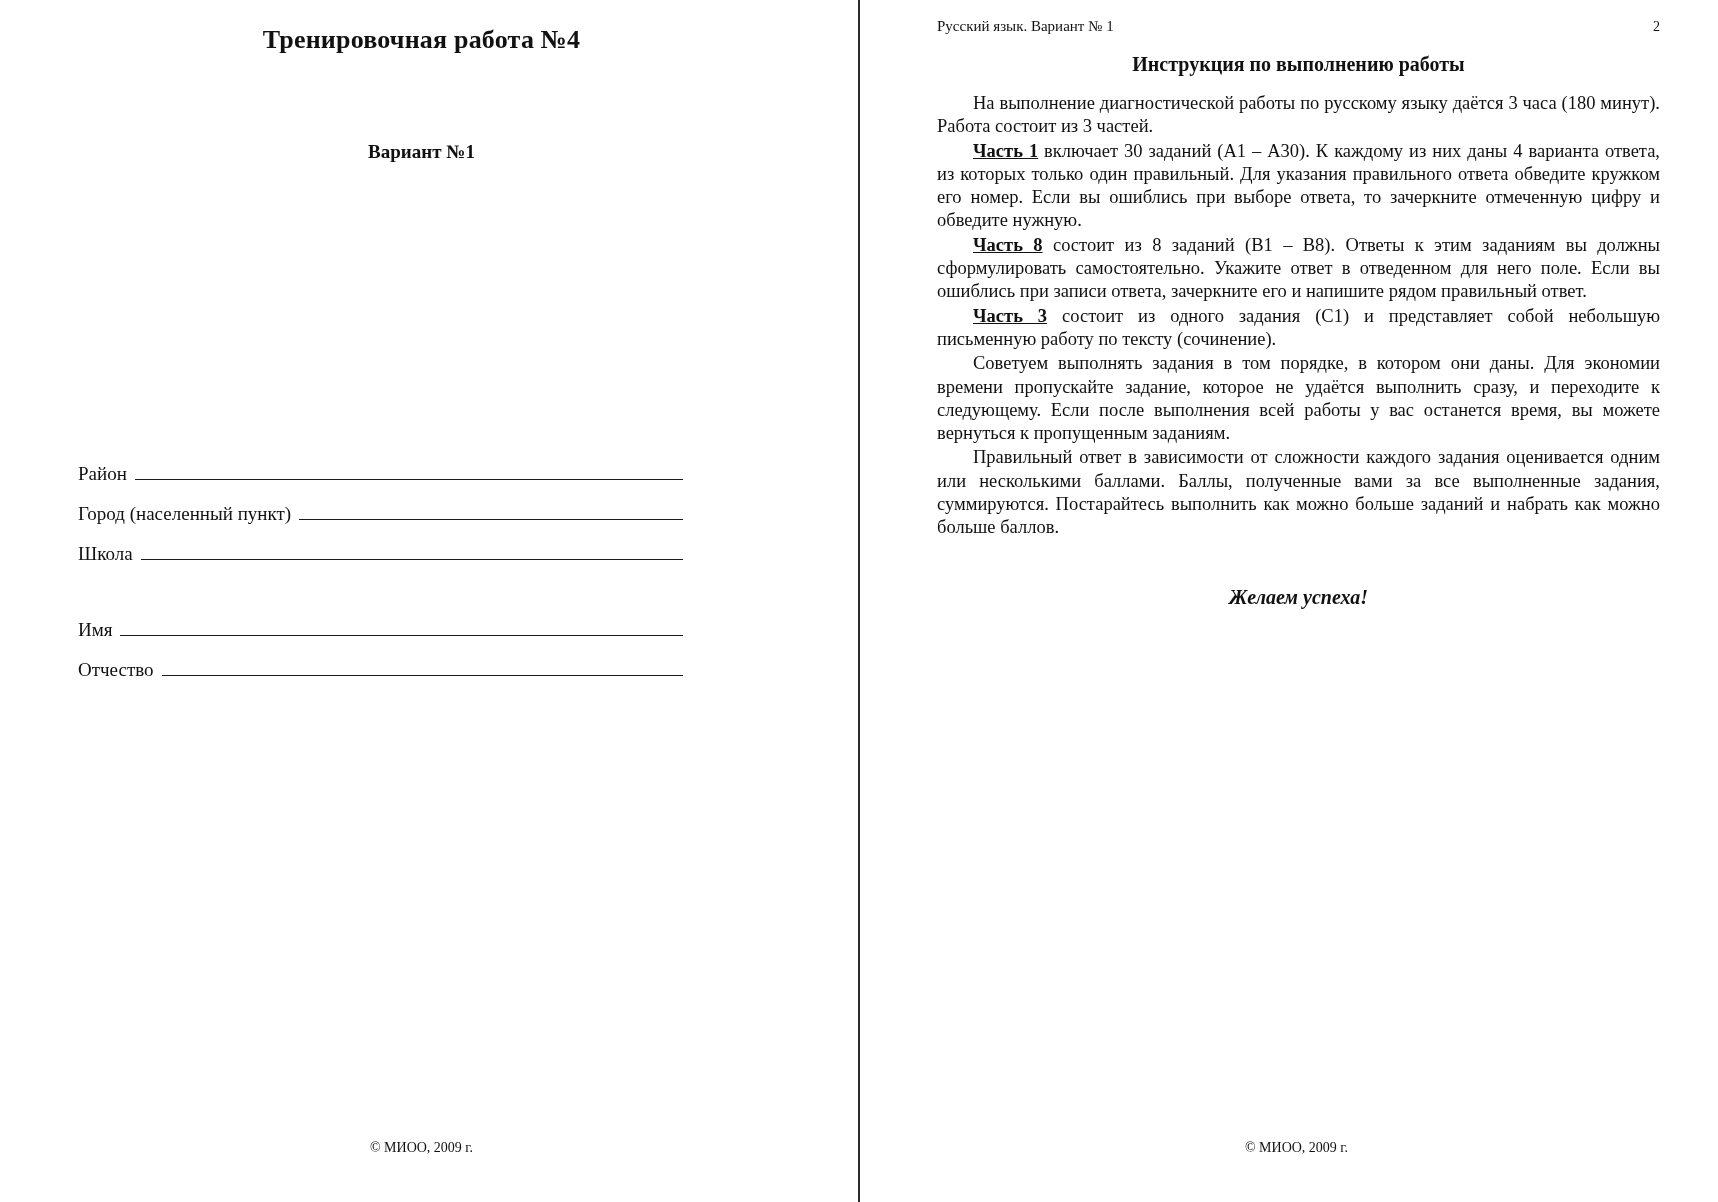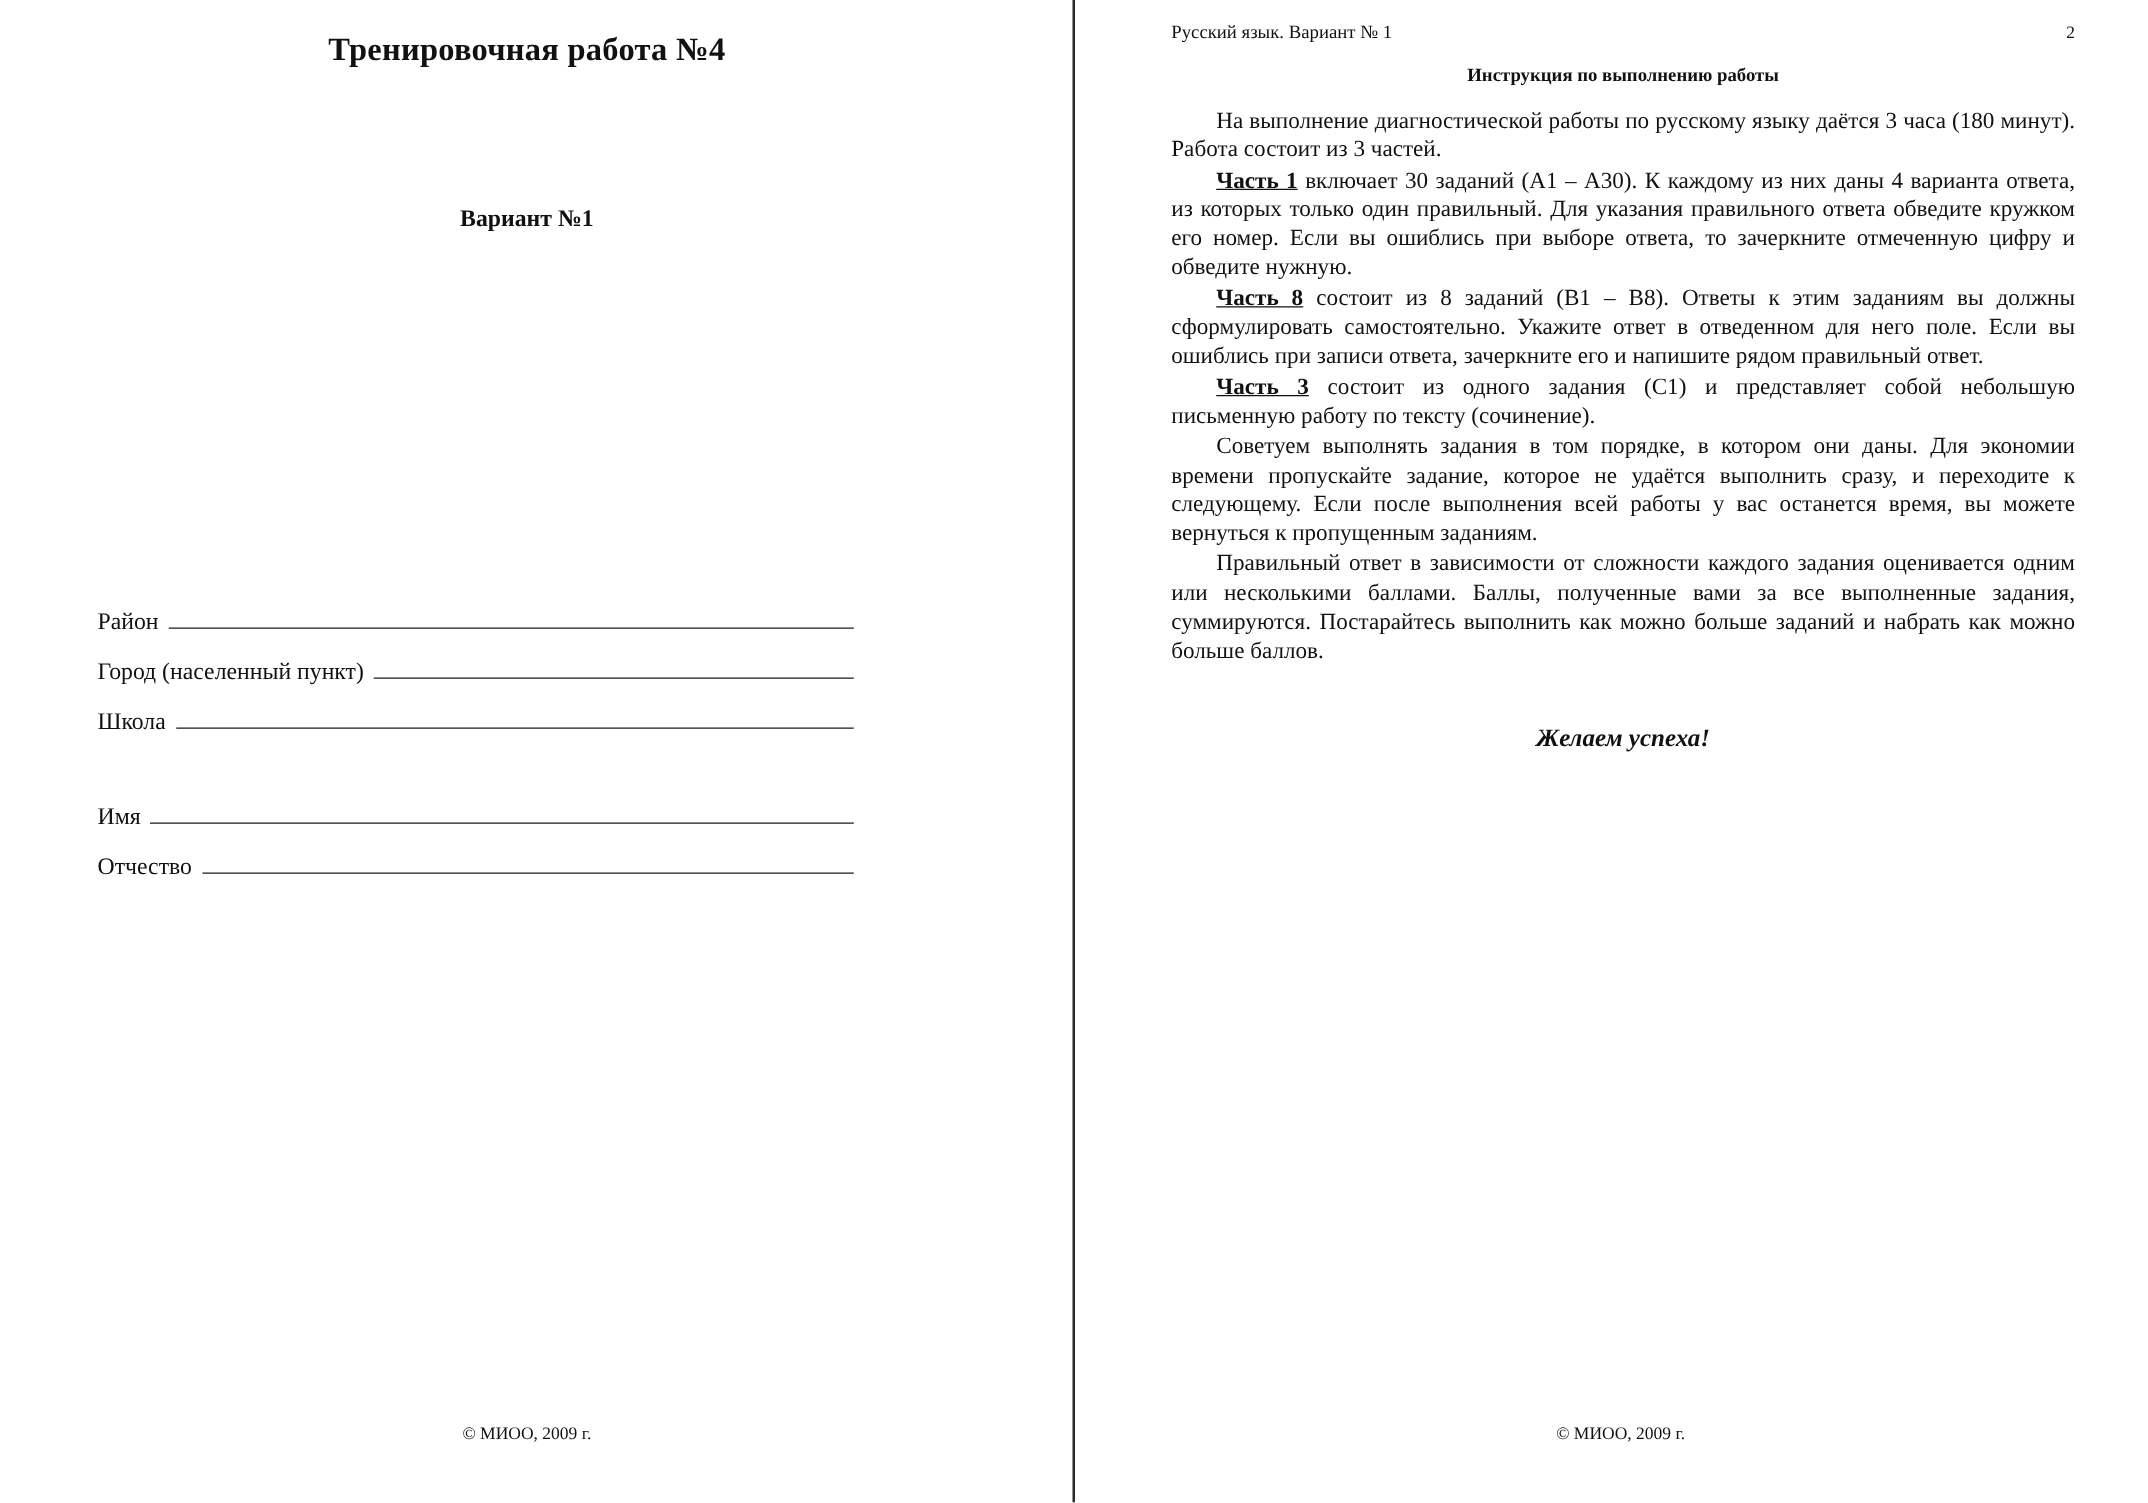--- a/index.html
+++ b/index.html
@@ -50,21 +50,21 @@
     margin-top: 24px;
     letter-spacing: 0.2px;
   }
   .cover-title .line2 {
     display: block;
   }
   .cover-variant {
     text-align: center;
     font-weight: bold;
     font-size: 19px;
-    margin-top: 108px;
+    margin-top: 84px;
   }
 
   .fields {
     margin-top: 300px;
     padding-left: 78px;
     padding-right: 160px;
   }
   .field-row {
     display: flex;
     align-items: baseline;
@@ -106,21 +106,21 @@
     align-items: baseline;
     font-size: 15px;
     margin-bottom: 18px;
   }
   .page-num {
     font-size: 14px;
   }
   .instr-title {
     text-align: center;
     font-weight: bold;
-    font-size: 15px;
+    font-size: 20px;
     margin-bottom: 16px;
   }
   .instr p {
     margin: 0 0 0 0;
     text-align: justify;
     text-indent: 36px;
     font-size: 18.5px;
     line-height: 1.26;
   }
   .instr p + p {

